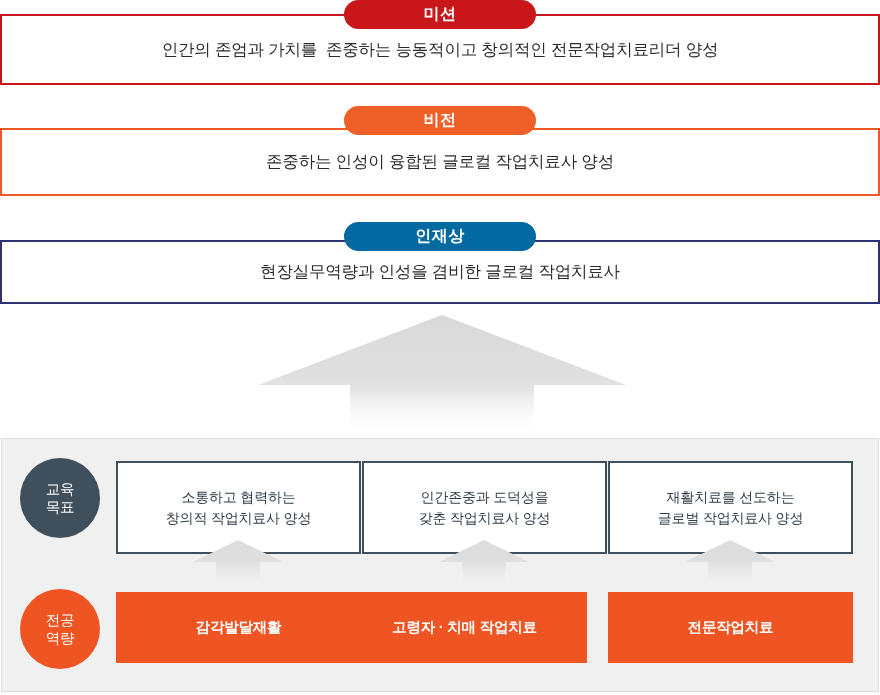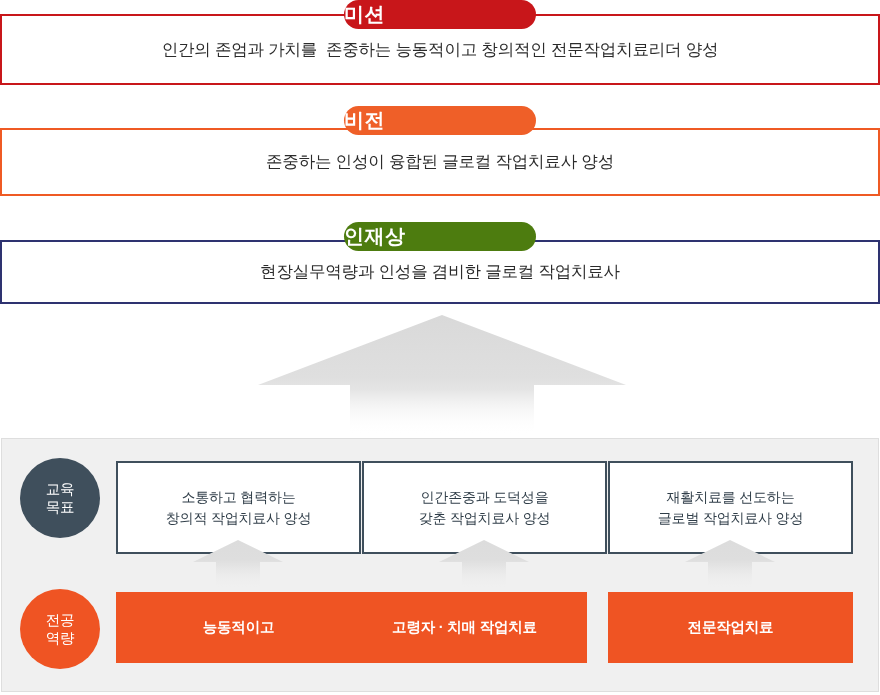--- a/index.html
+++ b/index.html
@@ -22,36 +22,36 @@
     display: flex; align-items: center; justify-content: center;
     text-align: center;
   }
   .banner .body-text {
     font-size: 16.5px; color: #2b2b2b; letter-spacing: -0.2px;
     line-height: 1.4; white-space: pre;
   }
   .badge {
     position: absolute; left: 50%; transform: translateX(-50%);
     width: 192px; height: 29px; border-radius: 15px;
-    display: flex; align-items: center; justify-content: flex-start;
-    color: #ffffff; font-size: 20px; font-weight: bold;
+    display: flex; align-items: center; justify-content: center;
+    color: #ffffff; font-size: 16px; font-weight: bold;
     letter-spacing: 0.5px; z-index: 5;
   }
 
   #banner-mission { top: 14px; height: 71px; }
   #banner-mission .frame { border-color: #c8161a; }
   #badge-mission { top: 0px; background: #c8161a; }
 
   #banner-vision { top: 128px; height: 68px; }
   #banner-vision .frame { border-color: #ef5a24; }
   #badge-vision { top: 106px; background: #ef5f28; }
 
   #banner-talent { top: 240px; height: 64px; }
   #banner-talent .frame { border-color: #2e3270; }
-  #badge-talent { top: 222px; background: #4d7c0f; }
+  #badge-talent { top: 222px; background: #0369a1; }
 
   
   #big-arrow {
     position: absolute; left: 256px; top: 313px;
     width: 372px; height: 122px;
   }
 
   
   #panel {
     position: absolute; left: 1px; top: 438px;
@@ -191,21 +191,21 @@
     <svg class="mini-arrow" id="mini-arrow-3" viewBox="0 0 92 50" preserveAspectRatio="none">
       <polygon points="46,1 91,23 68,23 68,50 24,50 24,23 1,23" fill="url(#miniGrad)"></polygon>
     </svg>
 
     <div class="circle" id="circle-major">
       <span>전공</span>
       <span>역량</span>
     </div>
 
     <div class="major-box" id="major-box-1">
-      <span>능동적이고</span>
+      <span>감각발달재활</span>
     </div>
     <div class="major-box" id="major-box-2">
       <span>고령자 · 치매 작업치료</span>
     </div>
     <div class="major-box" id="major-box-3">
       <span>전문작업치료</span>
     </div>
 
   </div>
 </div>

